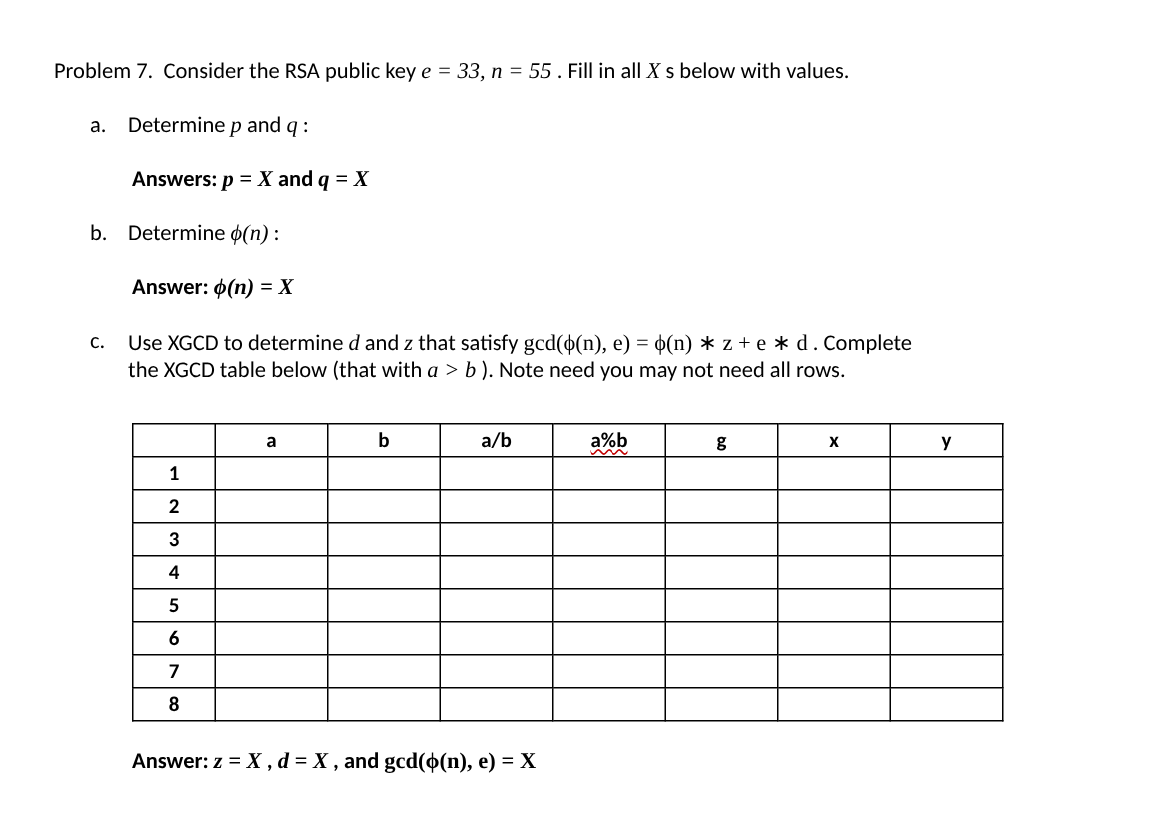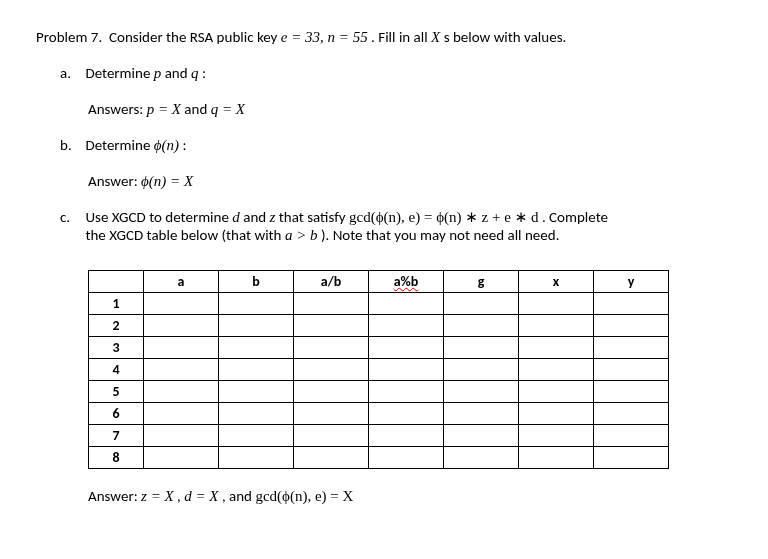--- a/index.html
+++ b/index.html
@@ -5,23 +5,23 @@
   body {
     margin: 0;
     padding: 28px 36px;
     font-family: Calibri, "Segoe UI", Arial, sans-serif;
     font-size: 15px;
     color: #000;
     background: #fff;
     width: 768px;
     box-sizing: border-box;
   }
-  .line { margin: 0 0 18px 0; }
+  .line { margin: 11px 0 18px 0; }
   .indent-a { padding-left: 24px; }
-  .indent-b { padding-left: 52px; }
+  .indent-b { padding-left: 52px; font-weight: bold; }
   .math { font-family: "Cambria Math", "Times New Roman", serif; font-style: italic; }
   .mathup { font-family: "Cambria Math", "Times New Roman", serif; font-style: normal; }
   .label { display: inline-block; width: 22px; }
   table.xgcd {
     border-collapse: collapse;
     margin-left: 52px;
     margin-top: 4px;
     margin-bottom: 18px;
   }
   table.xgcd td, table.xgcd th {
@@ -88,21 +88,21 @@
     <span>Use XGCD to determine </span>
     <span class="math">d</span>
     <span> and </span>
     <span class="math">z</span>
     <span> that satisfy </span>
     <span class="mathup"><span>gcd(ϕ(n), e) = ϕ(n) ∗ z + e ∗ d</span></span>
     <span>. Complete</span>
     <br>
     <span>the XGCD table below (that with </span>
     <span class="math">a &gt; b</span>
-    <span>). Note that you may not need all need.</span>
+    <span>). Note need you may not need all rows.</span>
   </span>
 </div>
 
 <table class="xgcd">
   <tbody>
       <tr>
     <th class="corner"></th>
     <th>a</th>
     <th>b</th>
     <th>a/b</th>

